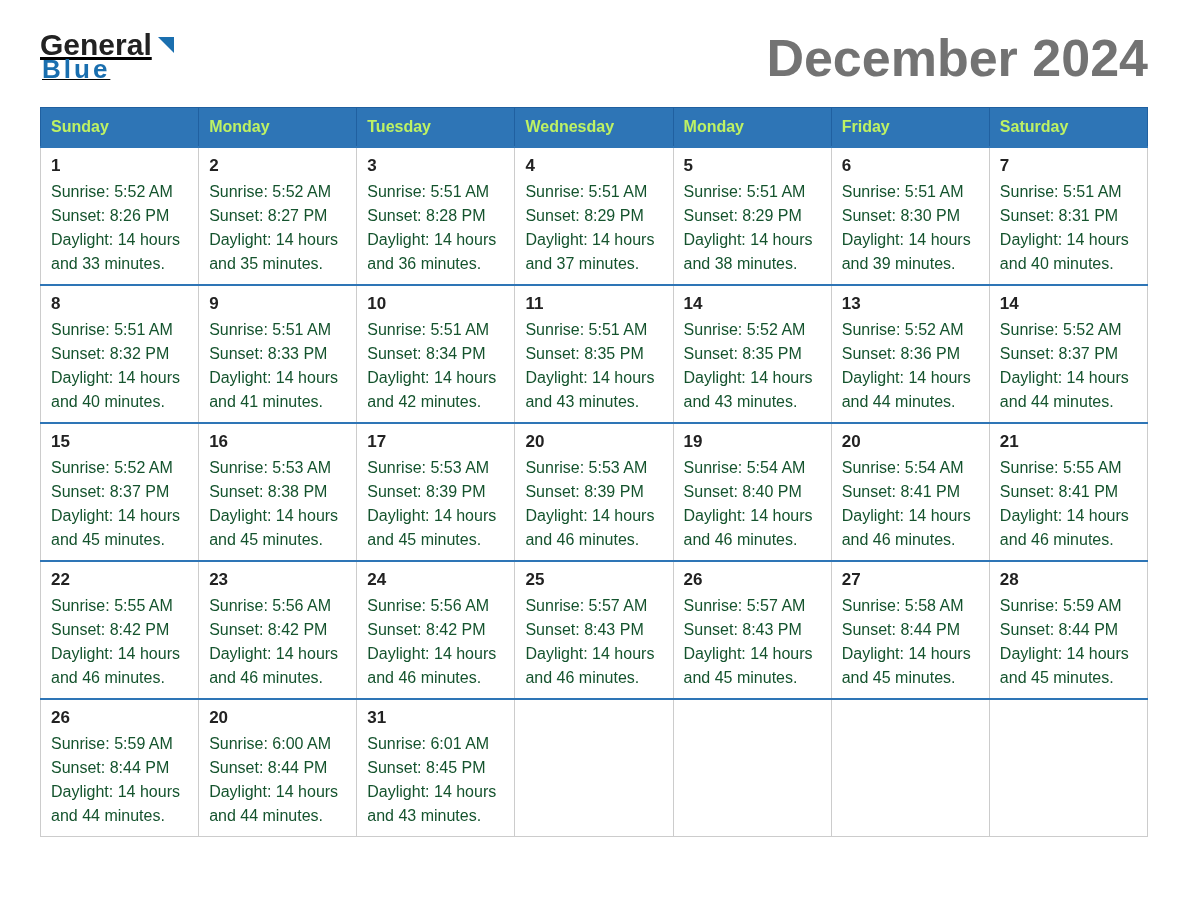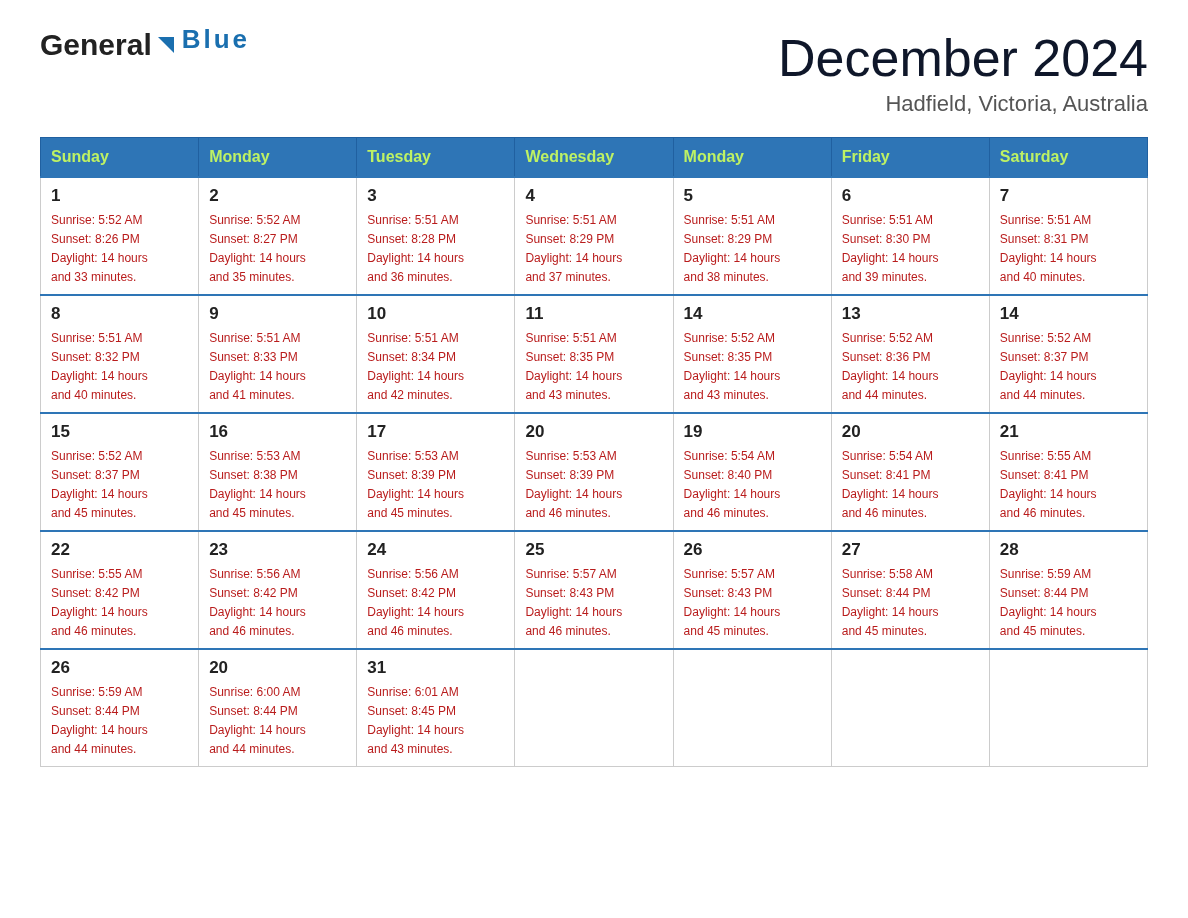--- a/index.html
+++ b/index.html
@@ -11,30 +11,31 @@
       min-height: 918px;
     }
     .header-row {
       display: flex;
       justify-content: space-between;
       align-items: flex-start;
       margin-bottom: 20px;
     }
     .logo {
       display: flex;
-      flex-direction: row;
+      flex-direction: column;
       align-items: flex-start;
+      text-decoration: underline;
     }
     .title-block {
       text-align: right;
     }
     .main-title {
       font-size: 52px;
-      font-weight: normal;
-      color: #0f172a;
+      font-weight: bold;
+      color: #737373;
       line-height: 1.1;
     }
     .subtitle {
       font-size: 22px;
       color: #555;
       margin-top: 4px;
     }
     .calendar-table {
       width: 100%;
       border-collapse: collapse;
@@ -59,22 +60,22 @@
       width: 14.28%;
     }
     .day-number {
       font-size: 17px;
       font-weight: bold;
       color: #222;
       display: block;
       margin-bottom: 4px;
     }
     .day-info {
-      font-size: 12px;
-      color: #b91c1c;
+      font-size: 16px;
+      color: #14532d;
       line-height: 1.5;
     }
     .empty-cell {
       background: #fff;
       border: 1px solid #ccc;
       border-top: 2px solid #2e75b6;
     }
     
     .logo-svg-row {
       display: flex;
@@ -93,21 +94,20 @@
         <polygon points="6,6 22,6 22,22" fill="#1a6faf"></polygon>
       </svg>
     </div>
     <div style="margin-top:-6px; padding-left:2px;">
       <span style="font-size:26px; font-weight:bold; color:#1a6faf; letter-spacing:3px;">Blue</span>
     </div>
   </div>
 
   <div class="title-block">
     <div class="main-title">December 2024</div>
-    <div class="subtitle">Hadfield, Victoria, Australia</div>
   </div>
 </div>
 
 <table class="calendar-table">
   <thead>
     <tr>
       <th>Sunday</th>
       <th>Monday</th>
       <th>Tuesday</th>
       <th>Wednesday</th>

